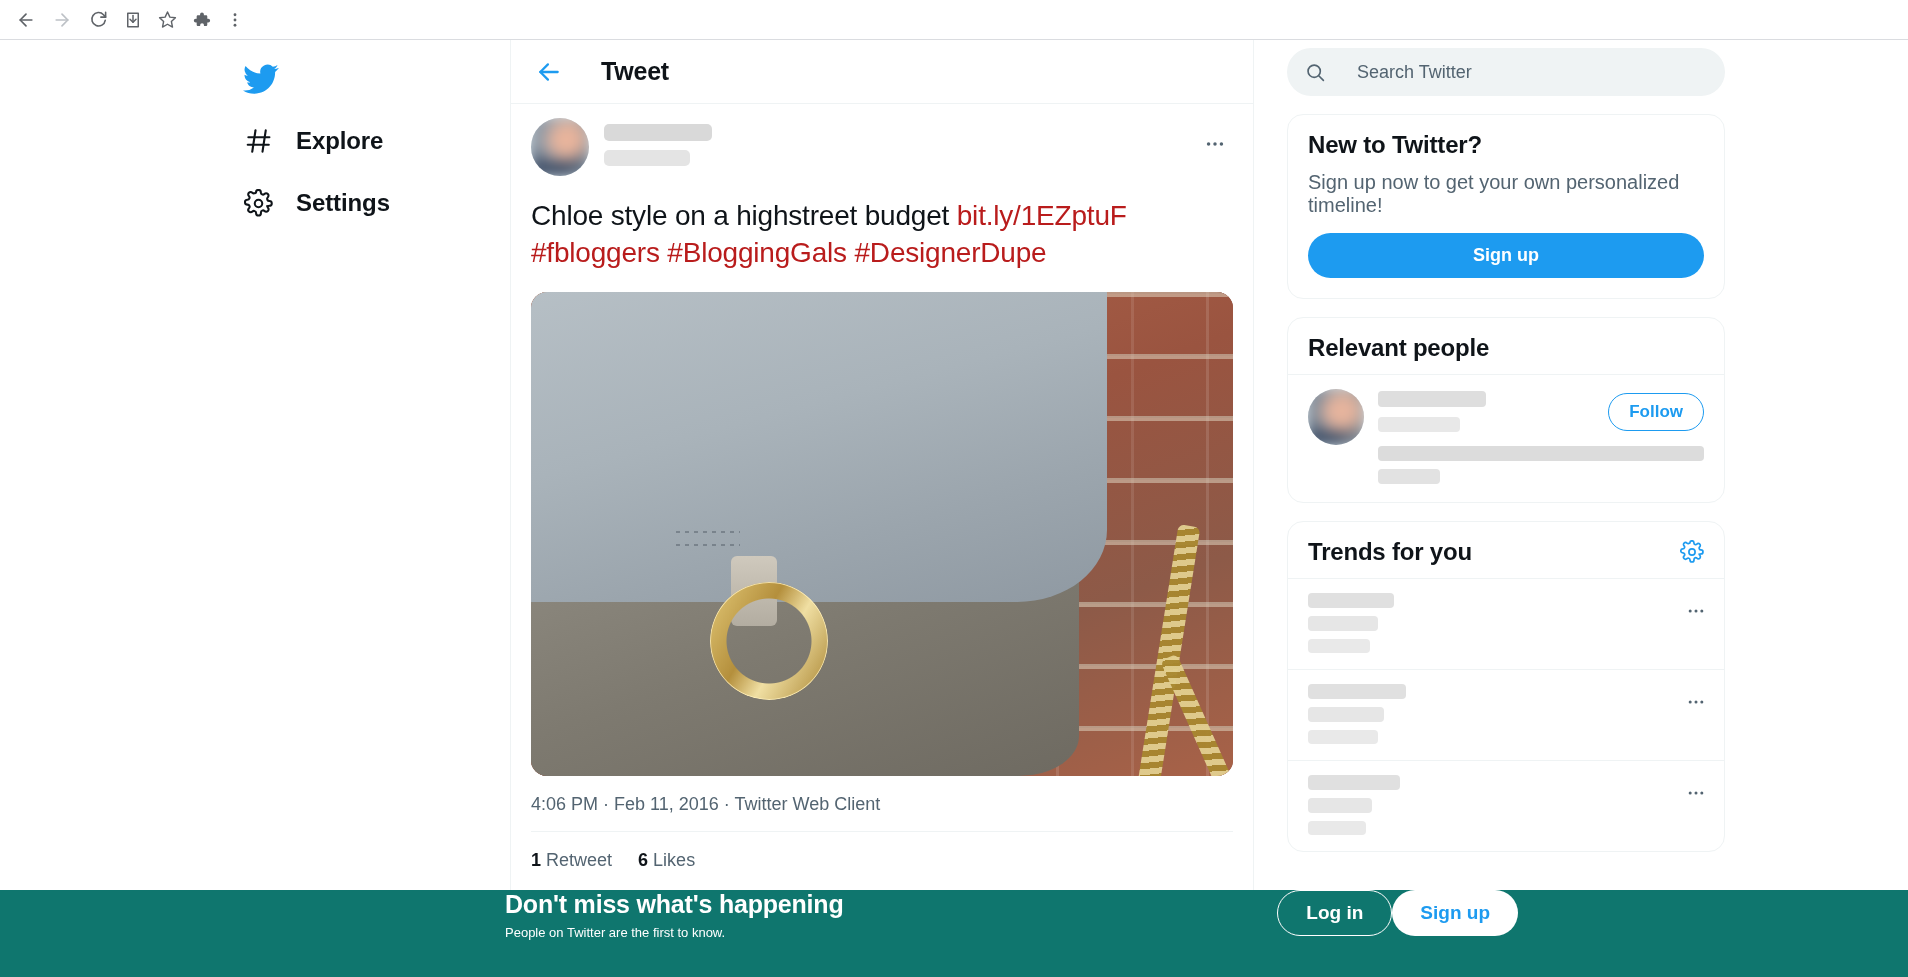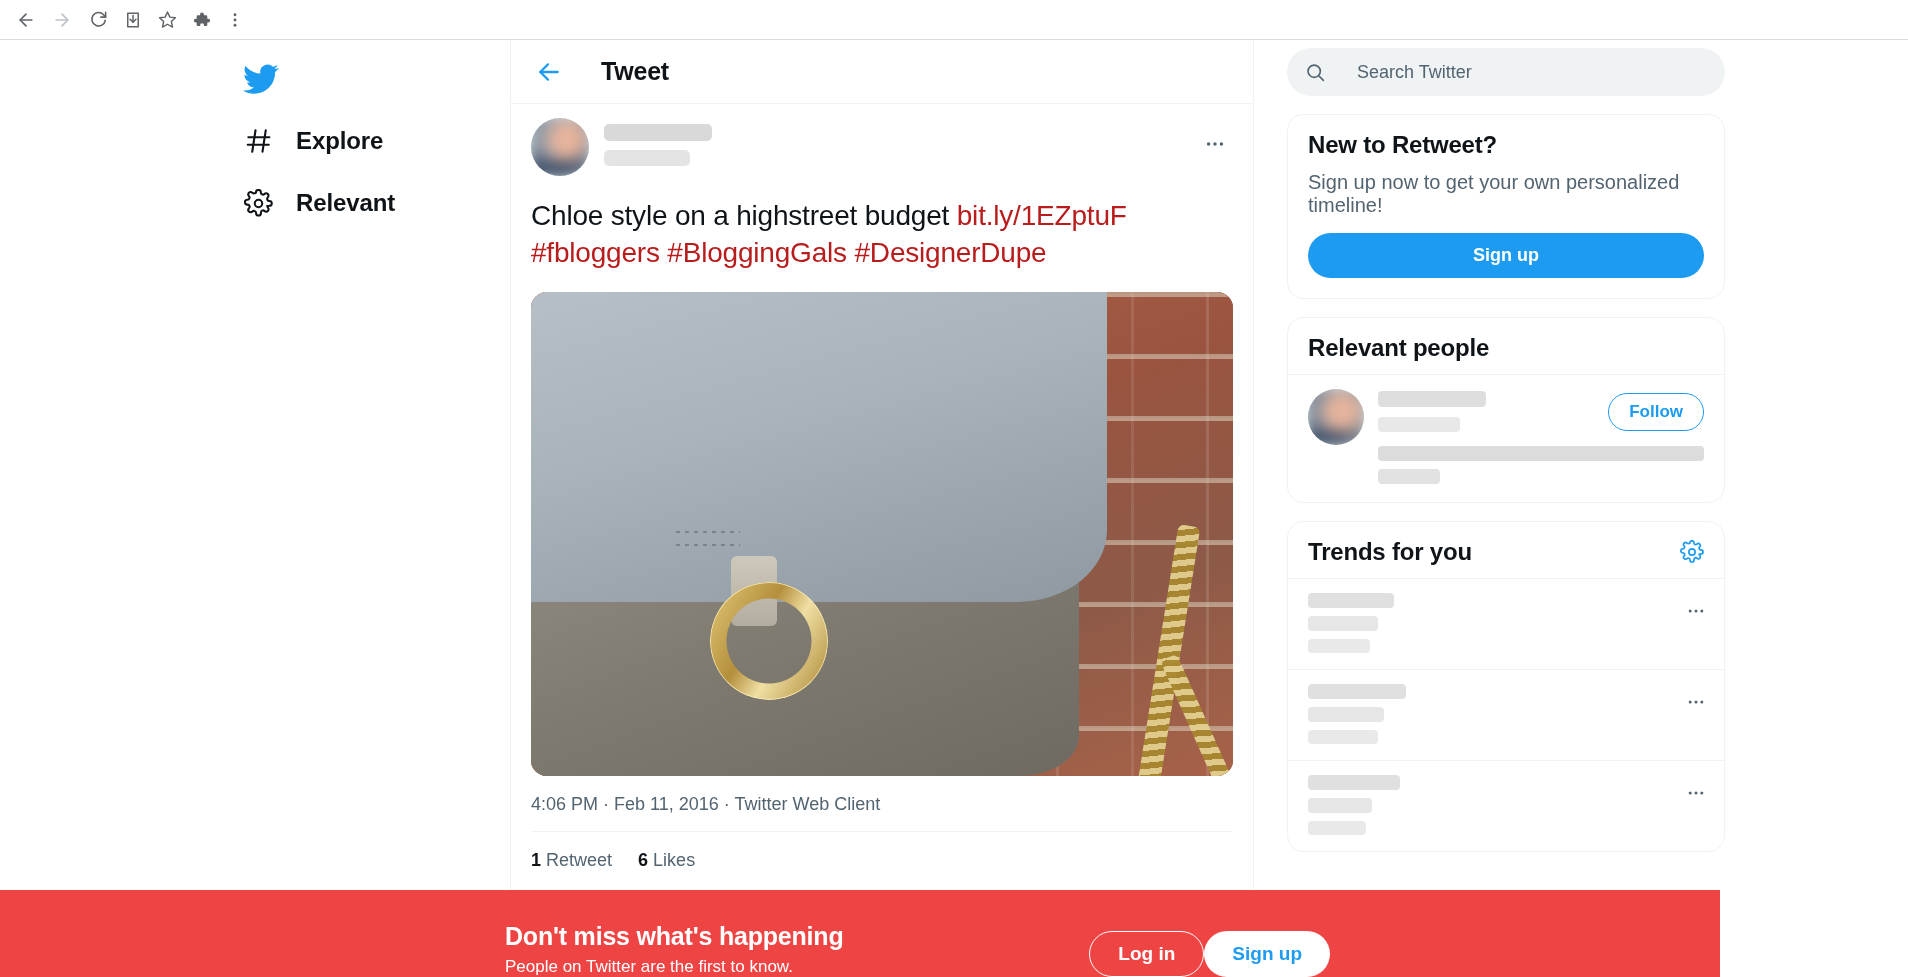--- a/index.html
+++ b/index.html
@@ -326,28 +326,28 @@
   .tl2{ height: 15px; border-radius:4px; background:#e6e6e6; margin-top: 8px; }
   .tl3{ height: 14px; border-radius:4px; background:#e9e9e9; margin-top: 8px; }
   .trend-dots{
     position:absolute; right: 18px; top: 22px;
     color:#536471; display:flex;
   }
 
   
   .bottom-banner{
     position:absolute; left:0; bottom:0;
-    width: 1720px; height: 87px;
-    background: #ef4444;
-    display:flex; align-items:flex-end;
+    width: 1908px; height: 87px;
+    background: #0f766e;
+    display:flex; align-items:flex-start;
     z-index: 20;
   }
   .bb-text{ margin-left: 505px; color:#fff; }
   .bb-title{ font-size: 25px; font-weight: bold; letter-spacing:-0.2px; }
-  .bb-sub{ font-size: 17px; margin-top: 6px; }
+  .bb-sub{ font-size: 13px; margin-top: 6px; }
   .bb-actions{ margin-left:auto; margin-right: 390px; display:flex; }
   .btn-login{
     border:1px solid #fff; color:#fff;
     border-radius:9999px; padding: 11px 28px;
     font-size:19px; font-weight:bold;
   }
   .btn-signup{
     background:#fff; color:#1d9bf0;
     border-radius:9999px; padding: 12px 28px;
     font-size:19px; font-weight:bold;
@@ -427,21 +427,21 @@
         <span class="ni-label">Explore</span>
       </div>
 
       <div class="nav-item">
         <span class="ni-icon">
           <svg width="29" height="29" viewBox="0 0 24 24" fill="none" stroke="currentColor" stroke-width="1.7">
             <circle cx="12" cy="12" r="3.1"></circle>
             <path d="M19.4 13.5a1.7 1.7 0 0 0 .34 1.88l.06.06a2 2 0 1 1-2.84 2.83l-.06-.06a1.7 1.7 0 0 0-1.88-.34 1.7 1.7 0 0 0-1.02 1.56V20a2 2 0 1 1-4 0v-.1A1.7 1.7 0 0 0 8.9 18.3a1.7 1.7 0 0 0-1.88.34l-.06.06a2 2 0 1 1-2.83-2.83l.06-.06a1.7 1.7 0 0 0 .34-1.88 1.7 1.7 0 0 0-1.56-1.02H2.8a2 2 0 1 1 0-4h.1a1.7 1.7 0 0 0 1.56-1.1 1.7 1.7 0 0 0-.34-1.88l-.06-.06a2 2 0 1 1 2.83-2.83l.06.06a1.7 1.7 0 0 0 1.88.34h.08A1.7 1.7 0 0 0 9.93 2.9V2.8a2 2 0 1 1 4 0v.1a1.7 1.7 0 0 0 1.02 1.56 1.7 1.7 0 0 0 1.88-.34l.06-.06a2 2 0 1 1 2.83 2.83l-.06.06a1.7 1.7 0 0 0-.34 1.88v.08a1.7 1.7 0 0 0 1.56 1.02h.1a2 2 0 1 1 0 4h-.1a1.7 1.7 0 0 0-1.56 1.02z"></path>
           </svg>
         </span>
-        <span class="ni-label">Relevant</span>
+        <span class="ni-label">Settings</span>
       </div>
     </div>
   </div>
 
   <div class="center-col">
 
     <div class="tweet-header">
       <div class="back-arrow">
         <svg width="26" height="26" viewBox="0 0 24 24" fill="none" stroke="currentColor" stroke-width="2.1" stroke-linecap="round" stroke-linejoin="round">
           <line x1="20" y1="12" x2="4" y2="12"></line>
@@ -510,21 +510,21 @@
         <span class="s-icon">
           <svg width="21" height="21" viewBox="0 0 24 24" fill="none" stroke="currentColor" stroke-width="1.9" stroke-linecap="round">
             <circle cx="10.5" cy="10.5" r="7"></circle>
                 <line x1="16" y1="16" x2="21" y2="21"></line>
           </svg>
         </span>
         <span class="s-ph">Search Twitter</span>
       </div>
 
       <div class="card">
-        <div class="card-title">New to Retweet?</div>
+        <div class="card-title">New to Twitter?</div>
         <div class="ntw-sub">Sign up now to get your own personalized timeline!</div>
         <div class="signup-btn">Sign up</div>
       </div>
 
       <div class="card">
         <div class="card-title">Relevant people</div>
         <div class="card-sep"></div>
         <div class="person-row">
           <div class="person-avatar">
                 <div class="blurB"></div>

